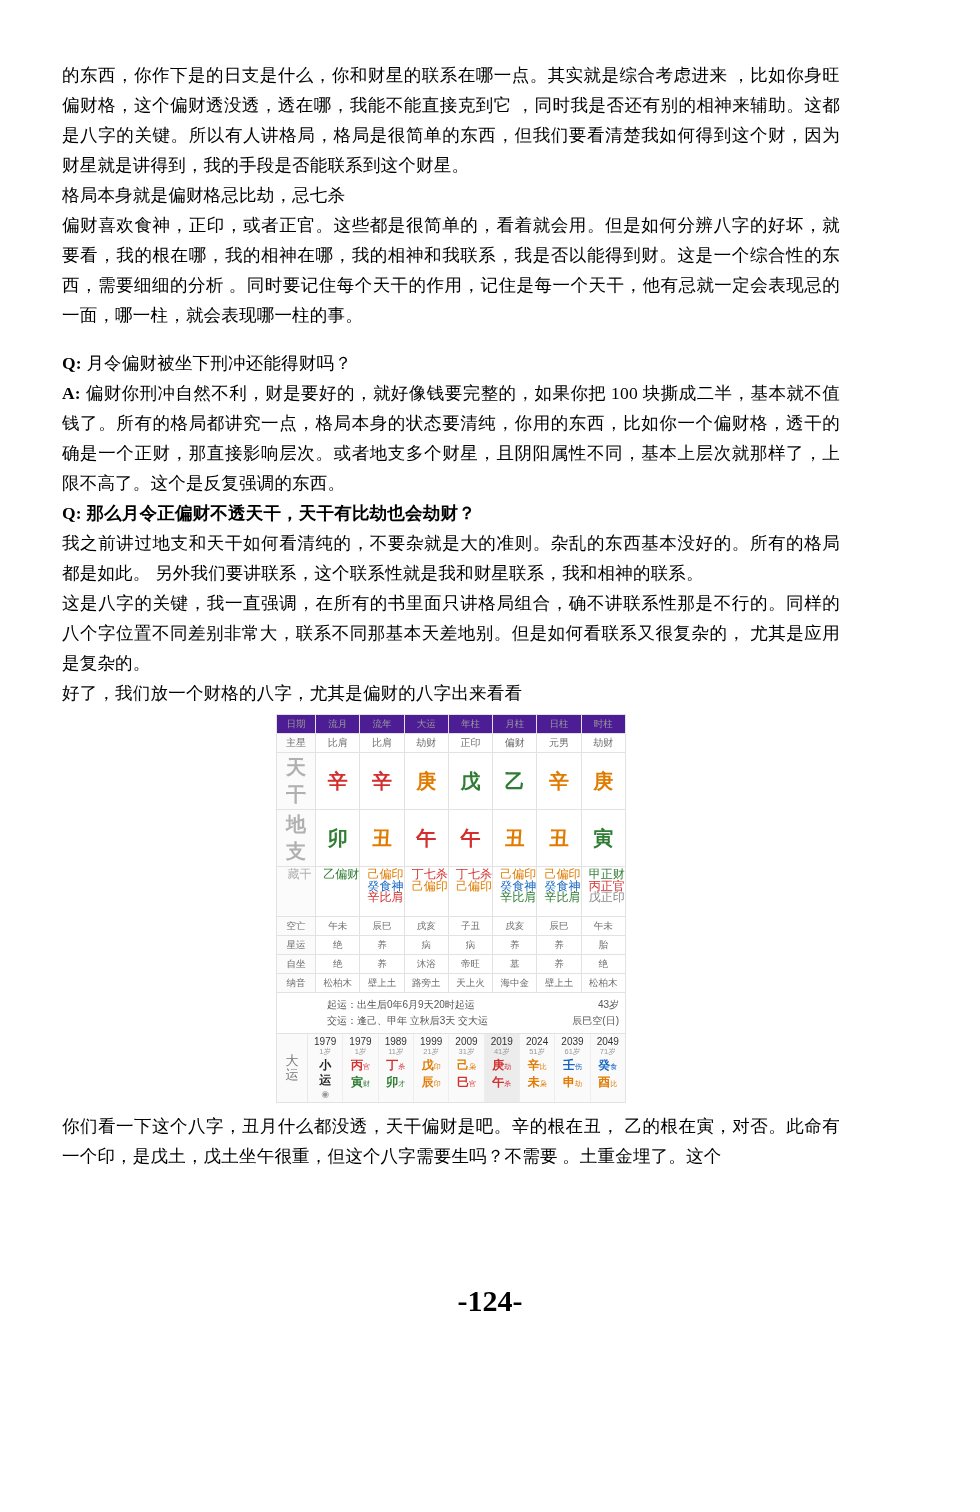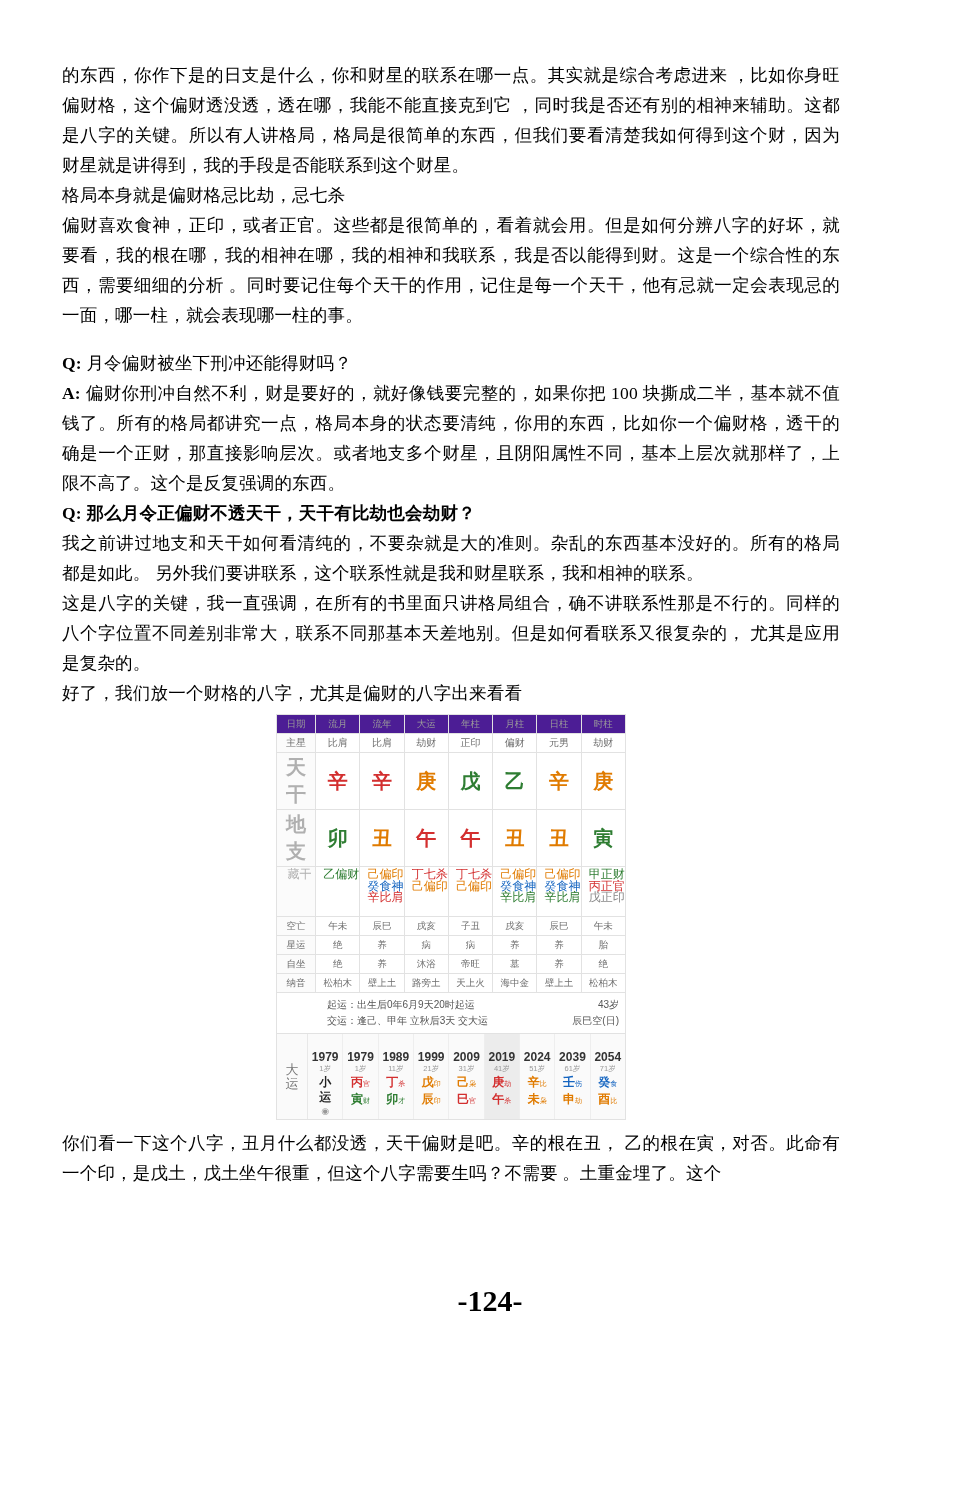--- a/index.html
+++ b/index.html
@@ -144,24 +144,23 @@
   }
   .dy-col {
     flex: 1;
     text-align: center;
     padding: 2px 0 3px 0;
     border-right: 1px solid #eee;
   }
   .dy-col:last-child { border-right: none; }
   .dy-col.sel { background: #ececec; }
   .dy-year {
-    font-size: 12px;
-    font-weight: bold;
+    font-size: 10px;
+    font-weight: normal;
     color: #333;
-    margin-top: 14px;
   }
   .dy-age {
     font-size: 7.5px;
     color: #999;
   }
   .dy-gz {
     font-size: 12px;
     font-weight: bold;
     margin-top: 1px;
     line-height: 14px;
@@ -404,21 +403,21 @@
           <div class="dy-gz c-orange"><span>辛</span><sub>比</sub></div>
           <div class="dy-gz c-orange"><span>未</span><sub>枭</sub></div>
         </div>
         <div class="dy-col">
           <div class="dy-year">2039</div>
           <div class="dy-age">61岁</div>
           <div class="dy-gz c-blue"><span>壬</span><sub>伤</sub></div>
           <div class="dy-gz c-orange"><span>申</span><sub>劫</sub></div>
         </div>
         <div class="dy-col">
-          <div class="dy-year">2054</div>
+          <div class="dy-year">2049</div>
           <div class="dy-age">71岁</div>
           <div class="dy-gz c-blue"><span>癸</span><sub>食</sub></div>
           <div class="dy-gz c-orange"><span>酉</span><sub>比</sub></div>
         </div>
       </div>
     </div>
   </div>
 
   <div class="body-text" style="margin-top:8px;">
     <p class="para">你们看一下这个八字，丑月什么都没透，天干偏财是吧。辛的根在丑， 乙的根在寅，对否。此命有一个印，是戊土，戊土坐午很重，但这个八字需要生吗？不需要 。土重金埋了。这个</p>

